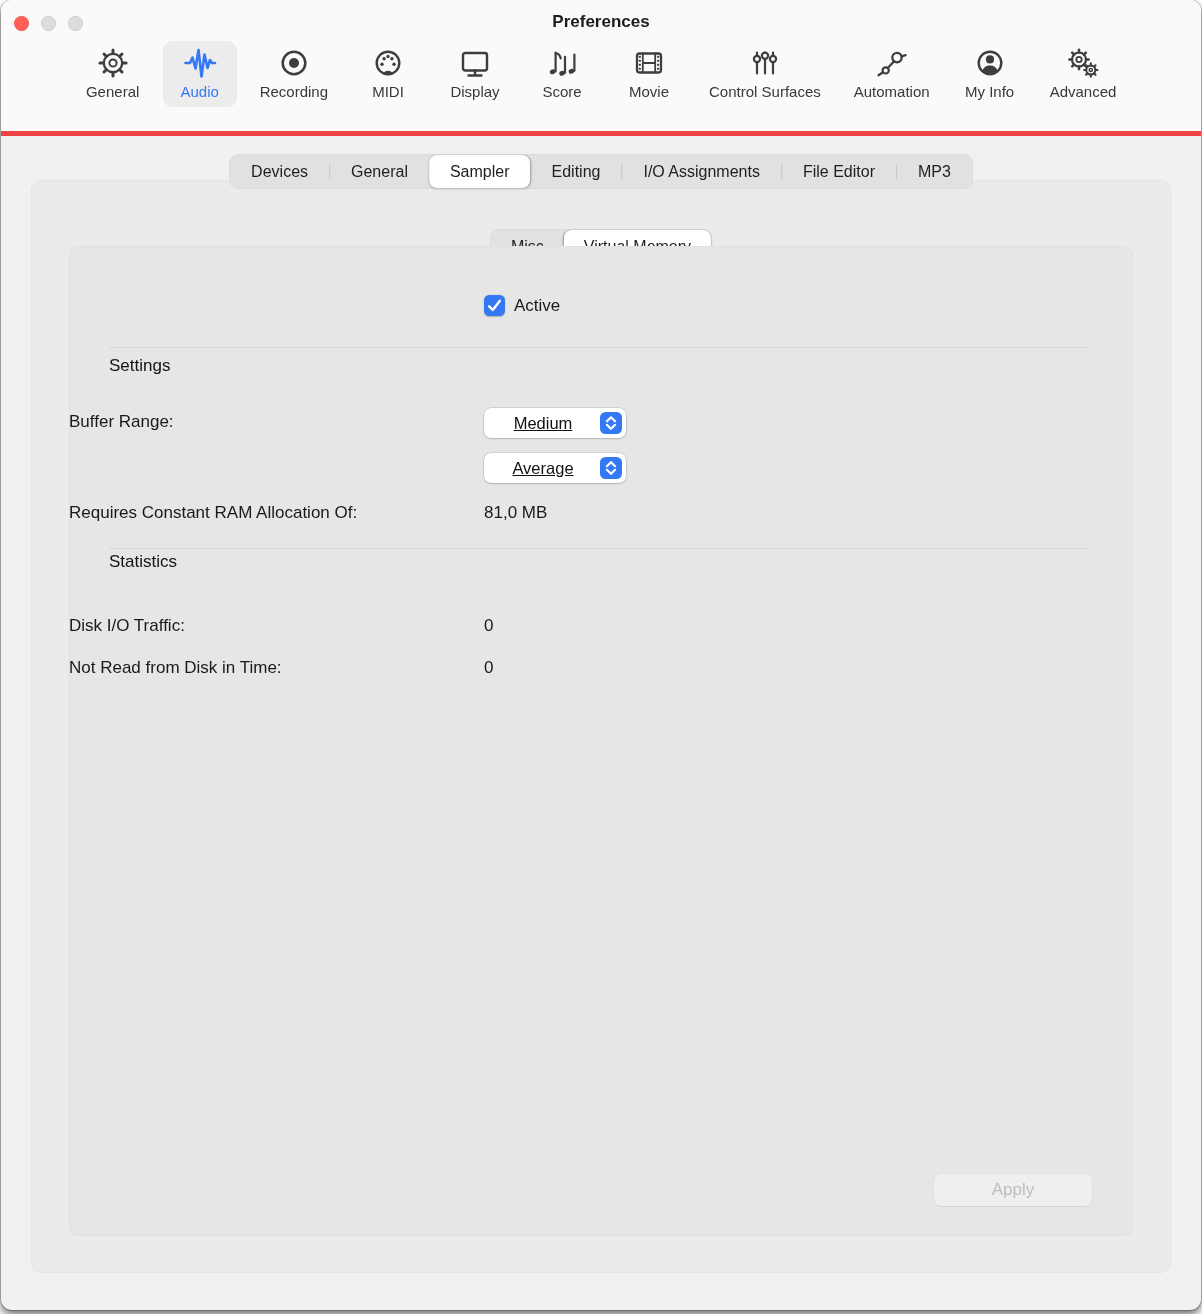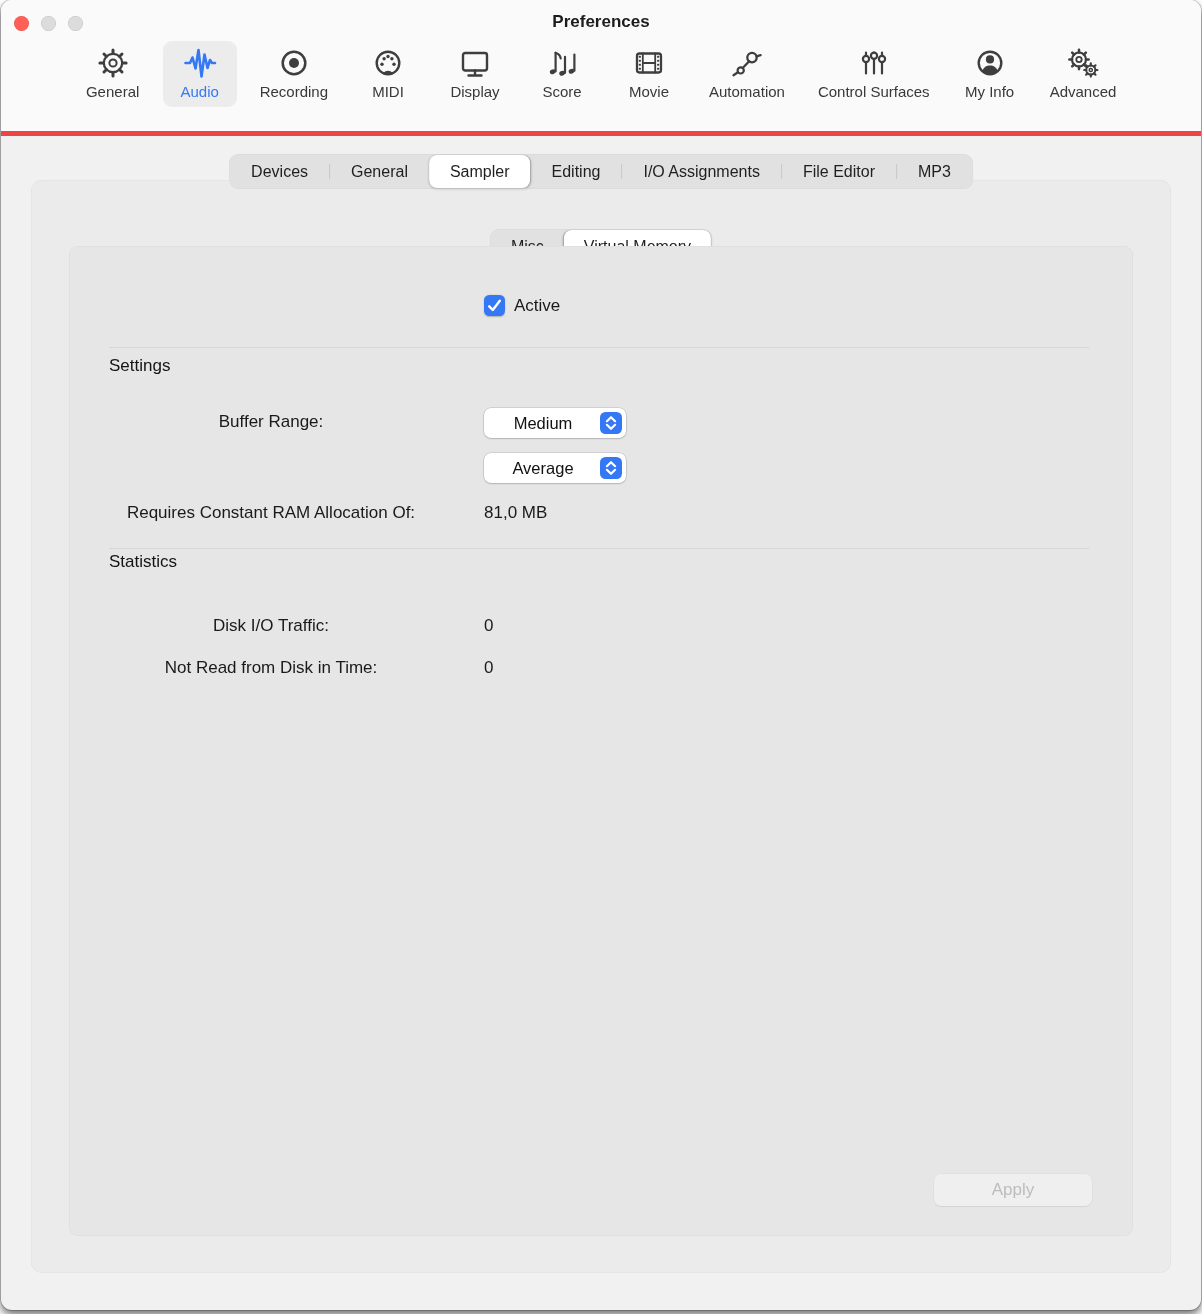--- a/index.html
+++ b/index.html
@@ -45,27 +45,27 @@
   .seg-sep{width:1px;height:15px;background:#c7c7c7;}
   
   .check-row{position:absolute;left:415px;top:49px;display:flex;align-items:center;gap:9px;}
   .checkbox{width:21px;height:21px;border-radius:5.5px;background:var(--accent);
     display:flex;align-items:center;justify-content:center;
     box-shadow:0 .5px 1.5px rgba(0,0,0,.25);}
   .check-label{font-size:17px;color:#1a1a1a;}
   
   .hline{position:absolute;left:40px;right:44px;height:1px;background:#d7d7d7;}
   .section-h{position:absolute;left:40px;font-size:17px;font-weight:400;color:#141414;}
-  .row-label{position:absolute;left:0;width:404px;text-align:center;font-size:17px;
+  .row-label{position:absolute;left:0;width:404px;text-align:left;font-size:17px;
     color:#1a1a1a;}
   .row-value{position:absolute;left:415px;font-size:17px;color:#1a1a1a;}
   .select{position:absolute;left:415px;width:142px;height:30px;background:#ffffff;
     border-radius:7px;display:flex;align-items:center;
     box-shadow:0 0 0 .5px rgba(0,0,0,.18),0 1px 2px rgba(0,0,0,.14);}
-  .select-value{flex:1;text-align:center;font-size:16.5px;color:#111;padding-left:2px;}
+  .select-value{flex:1;text-align:center;font-size:16.5px;color:#111;padding-left:2px;text-decoration:underline;}
   .select-btn{width:22px;height:22px;border-radius:5.5px;background:var(--accent);
     margin-right:4px;display:flex;align-items:center;justify-content:center;flex:none;}
   
   .apply{position:absolute;right:41px;top:928px;width:158px;height:32px;border:none;
     border-radius:7px;background:#f0eff0;color:#bdbdbd;font-size:17px;
     font-family:inherit;box-shadow:0 0 0 .5px rgba(0,0,0,.04),0 1px 1px rgba(0,0,0,.06);}
   svg{display:block;}
   .ic{stroke:#3e3e3e;fill:none;stroke-linecap:round;stroke-linejoin:round;}
 </style>
 </head>
@@ -184,46 +184,46 @@
             </g>
           </g>
             </svg>
         </span>
         <span class="tb-label">Movie</span>
       </div>
 
       <div class="tb-item">
         <span class="tb-icon">
           <svg viewBox="0 0 34 34" width="34" height="34">
+              <g class="ic" stroke-width="2.2">
+            <path d="M9 6.5v21M17 6.5v21M25 6.5v21"></path>
+            <g fill="#fafafa">
+              <circle cx="9" cy="13" r="3.1"></circle>
+                  <circle cx="17" cy="9.8" r="3.1"></circle>
+                  <circle cx="25" cy="13" r="3.1"></circle>
+            </g>
+          </g>
+            </svg>
+        </span>
+        <span class="tb-label">Control Surfaces</span>
+      </div>
+
+      <div class="tb-item">
+        <span class="tb-icon">
+          <svg viewBox="0 0 34 34" width="34" height="34">
               <g class="ic" stroke-width="2.3">
             <path d="M3.5 29.2l4.1-2.7"></path>
             <circle cx="10.7" cy="24.4" r="3.1" stroke-width="2.2"></circle>
             <path d="M12.9 21.7l6.3-6.4"></path>
             <circle cx="22" cy="11.6" r="4.7"></circle>
             <path d="M26.6 10.3l4-1.2"></path>
           </g>
             </svg>
         </span>
         <span class="tb-label">Automation</span>
-      </div>
-
-      <div class="tb-item">
-        <span class="tb-icon">
-          <svg viewBox="0 0 34 34" width="34" height="34">
-              <g class="ic" stroke-width="2.2">
-            <path d="M9 6.5v21M17 6.5v21M25 6.5v21"></path>
-            <g fill="#fafafa">
-              <circle cx="9" cy="13" r="3.1"></circle>
-                  <circle cx="17" cy="9.8" r="3.1"></circle>
-                  <circle cx="25" cy="13" r="3.1"></circle>
-            </g>
-          </g>
-            </svg>
-        </span>
-        <span class="tb-label">Control Surfaces</span>
       </div>
 
       <div class="tb-item">
         <span class="tb-icon">
           <svg viewBox="0 0 34 34" width="34" height="34">
             <circle class="ic" cx="17" cy="17" r="11.3" stroke-width="2.4"></circle>
             <circle cx="17" cy="13.4" r="4.1" fill="#3e3e3e"></circle>
             <path d="M8.9 25.5c1.8-4.6 4.5-6.1 8.1-6.1s6.3 1.5 8.1 6.1c-2.1 1.9-5 3-8.1 3s-6-1.1-8.1-3z" fill="#3e3e3e"></path>
           </svg>
         </span>

